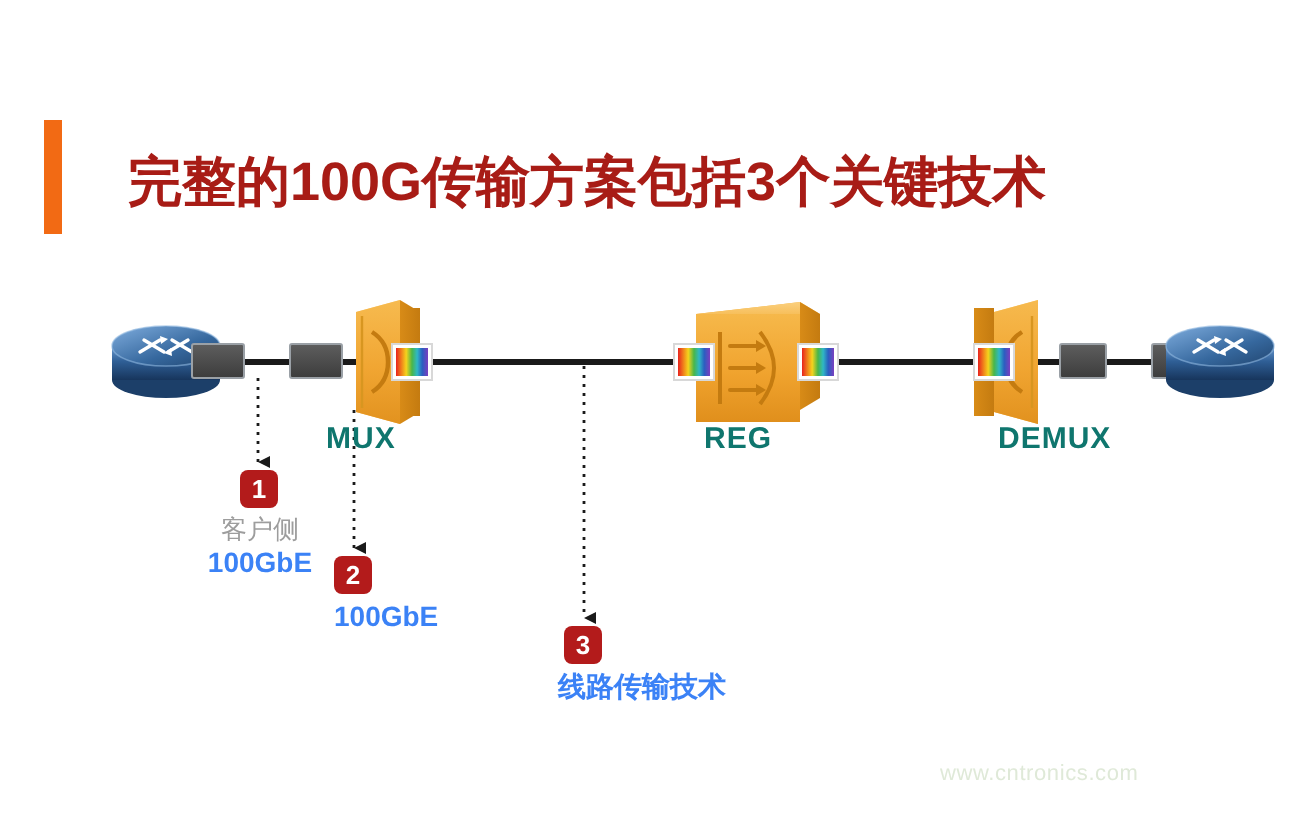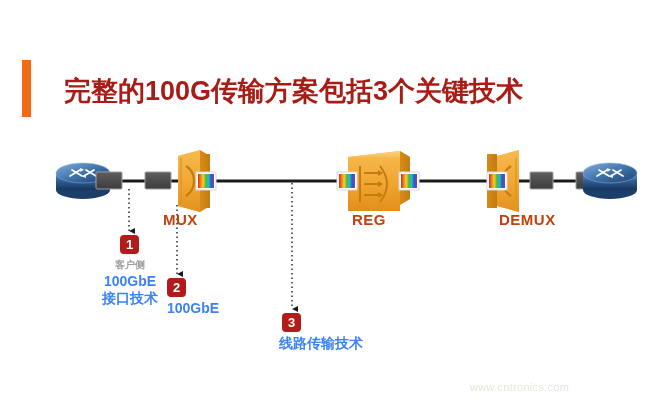--- a/index.html
+++ b/index.html
@@ -46,21 +46,21 @@
     width: 646px;
     height: 410px;
   }
   .diagram svg { display: block; }
 
   
   .device-label {
     position: absolute;
     font-size: 15px;
     font-weight: bold;
-    color: #c2410c;
+    color: #0f766e;
     white-space: nowrap;
     letter-spacing: 0.5px;
   }
   .lbl-mux    { left: 163px; top: 211px; }
   .lbl-reg    { left: 352px; top: 211px; }
   .lbl-demux  { left: 499px; top: 211px; }
 
   
   .badge {
     position: absolute;
@@ -77,23 +77,23 @@
   .badge-1 { left: 120px; top: 235px; }
   .badge-2 { left: 167px; top: 278px; }
   .badge-3 { left: 282px; top: 313px; }
 
   .callout-text {
     position: absolute;
     white-space: nowrap;
     line-height: 17px;
   }
   .callout-sub {
-    font-size: 10px;
+    font-size: 13px;
     color: #9d9d9d;
-    font-weight: bold;
+    font-weight: normal;
     text-align: center;
   }
   .callout-main {
     font-size: 14px;
     color: #3b82f6;
     font-weight: bold;
   }
   .co1 { left: 80px;  top: 256px; text-align: center; width: 100px; }
   .co2 { left: 167px; top: 300px; text-align: left; }
   .co3 { left: 279px; top: 335px; text-align: left; }
@@ -294,21 +294,20 @@
 </div>
 
 <div class="device-label lbl-mux">MUX</div>
 <div class="device-label lbl-reg">REG</div>
 <div class="device-label lbl-demux">DEMUX</div>
 
 <div class="badge badge-1">1</div>
 <div class="callout-text co1">
   <div class="callout-sub">客户侧</div>
   <div class="callout-main">100GbE</div>
-  <div class="callout-main">接口技术</div>
 </div>
 
 <div class="badge badge-2">2</div>
 <div class="callout-text co2">
   <div class="callout-main">100GbE</div>
 </div>
 
 <div class="badge badge-3">3</div>
 <div class="callout-text co3">
   <div class="callout-main">线路传输技术</div>

